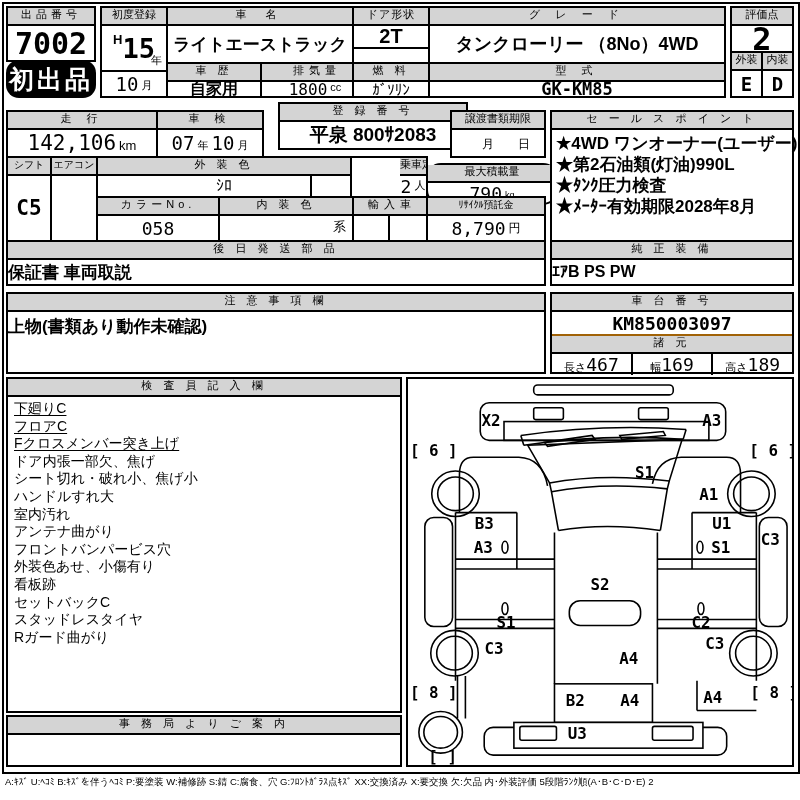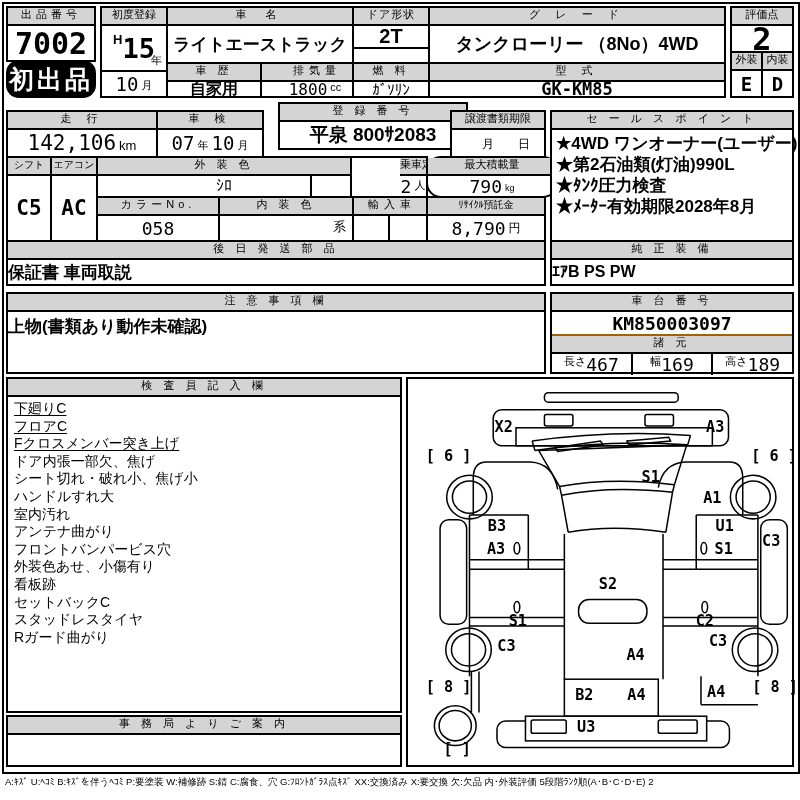--- a/index.html
+++ b/index.html
@@ -16,21 +16,21 @@
   .unit{font-size:11px;margin-left:3px;align-self:flex-end;padding-bottom:3px;}
   .big{font-size:30px;font-weight:bold;}
   .blackbox{position:absolute;background:#000;color:#fff;display:flex;align-items:center;justify-content:center;
             font-size:25px;font-weight:bold;letter-spacing:3px;}
   .vline{position:absolute;top:0;bottom:0;width:2px;background:#000;}
   .rel{position:relative;}
   .salesline{font-size:17px;font-weight:bold;line-height:21px;white-space:nowrap;}
   .insp-item{font-size:14px;line-height:17.6px;white-space:nowrap;}
   .insp-item.ul{text-decoration:underline;text-underline-offset:2px;}
   .dims{flex:1;display:flex;}
-  .dimcell{flex:1;display:flex;align-items:flex-start;justify-content:center;gap:0;overflow:hidden;}
+  .dimcell{flex:1;display:flex;align-items:flex-end;justify-content:center;gap:0;overflow:hidden;}
   .dimcell+.dimcell{border-left:2px solid #000;}
   .dimlabel{font-size:11px;}
   .dimval{font-size:18px;font-family:"DejaVu Sans Mono",monospace;}
   .footer{position:absolute;left:5px;top:776px;width:792px;font-size:9.5px;white-space:nowrap;
           font-family:"Liberation Sans",sans-serif;}
   svg text.dlabel{font-family:"DejaVu Sans Mono",monospace;font-size:16px;font-weight:bold;fill:#000;text-anchor:middle;}
   .era{font-size:13px;font-weight:bold;align-self:flex-start;padding-top:6px;}
   .corner-unit{position:absolute;right:4px;bottom:2px;font-size:11px;}
 </style>
 </head>
@@ -126,37 +126,36 @@
     <div class="hdr ls0">譲渡書類期限</div>
     <div class="val" style="justify-content:flex-end;align-items:flex-end;padding:0 8px 3px 0;font-size:12px;letter-spacing:6px;">月　日</div>
   </div>
 
   <div class="box" style="left:6px;top:156px;width:46px;height:86px;">
     <div class="hdr ls0" style="font-size:10px;">シフト</div>
     <div class="val num" style="font-size:21px;font-weight:bold;">C5</div>
   </div>
   <div class="box" style="left:50px;top:156px;width:48px;height:86px;">
     <div class="hdr ls0" style="font-size:10px;">エアコン</div>
-    <div class="val num" style="font-size:21px;font-weight:bold;">AC</div>
   </div>
   <div class="box" style="left:96px;top:156px;width:256px;height:42px;">
     <div class="hdr ls4">外 装 色</div>
     <div class="val rel" style="font-size:16px;">
       <span>ｼﾛ</span>
       <div class="vline" style="left:212px;"></div>
     </div>
   </div>
   <div class="box" style="left:350px;top:156px;width:78px;height:42px;padding-left:48px;">
     <div class="hdr ls0">乗車定員</div>
     <div class="val">
       <span class="num" style="font-size:18px;">2</span>
       <span class="unit">人</span>
     </div>
   </div>
-  <div class="box" style="left:426px;top:156px;width:132px;height:42px;border-radius:15px;">
+  <div class="box" style="left:426px;top:163px;width:132px;height:42px;border-radius:15px;">
     <div class="hdr ls0">最大積載量</div>
     <div class="val">
       <span class="num" style="font-size:18px;">790</span>
       <span class="unit" style="font-size:9px;">kg</span>
     </div>
   </div>
 
   <div class="box" style="left:96px;top:196px;width:124px;height:46px;">
     <div class="hdr ls4">カラーNo.</div>
     <div class="val num" style="font-size:18px;">058</div>
@@ -240,21 +239,21 @@
         <div class="insp-item">セットバックC</div>
         <div class="insp-item">スタッドレスタイヤ</div>
         <div class="insp-item">Rガード曲がり</div>
       </div>
   </div>
   <div class="box" style="left:6px;top:715px;width:396px;height:52px;">
     <div class="hdr ls4">事 務 局 よ り ご 案 内</div>
     <div class="val"></div>
   </div>
 
-  <div class="box" style="left:406px;top:377px;width:388px;height:390px;padding:8px;">
+  <div class="box" style="left:406px;top:377px;width:388px;height:390px;padding:0;">
     <svg width="384" height="386" viewBox="0 0 388 390">
       <g stroke="#000" stroke-width="1.6" fill="none">
         <rect x="127" y="6" width="141" height="10" rx="4"></rect>
         <rect x="73" y="24" width="248" height="38" rx="9"></rect>
         <rect x="97" y="43" width="207" height="19"></rect>
         <rect x="127" y="29" width="30" height="12" rx="2"></rect>
         <rect x="233" y="29" width="30" height="12" rx="2"></rect>
         <path d="M114,57 Q197,45 281,51 M117,67 Q197,55 278,61 M114,57 L117,67 M281,51 L278,61"></path>
         <path d="M138,64 L186,57 L189,61 L141,68 Z M214,57 L258,53 L260,57 L216,61 Z"></path>
         <path d="M121,67 L277,61 L264,103 Q197,95 143,105 Z"></path>

